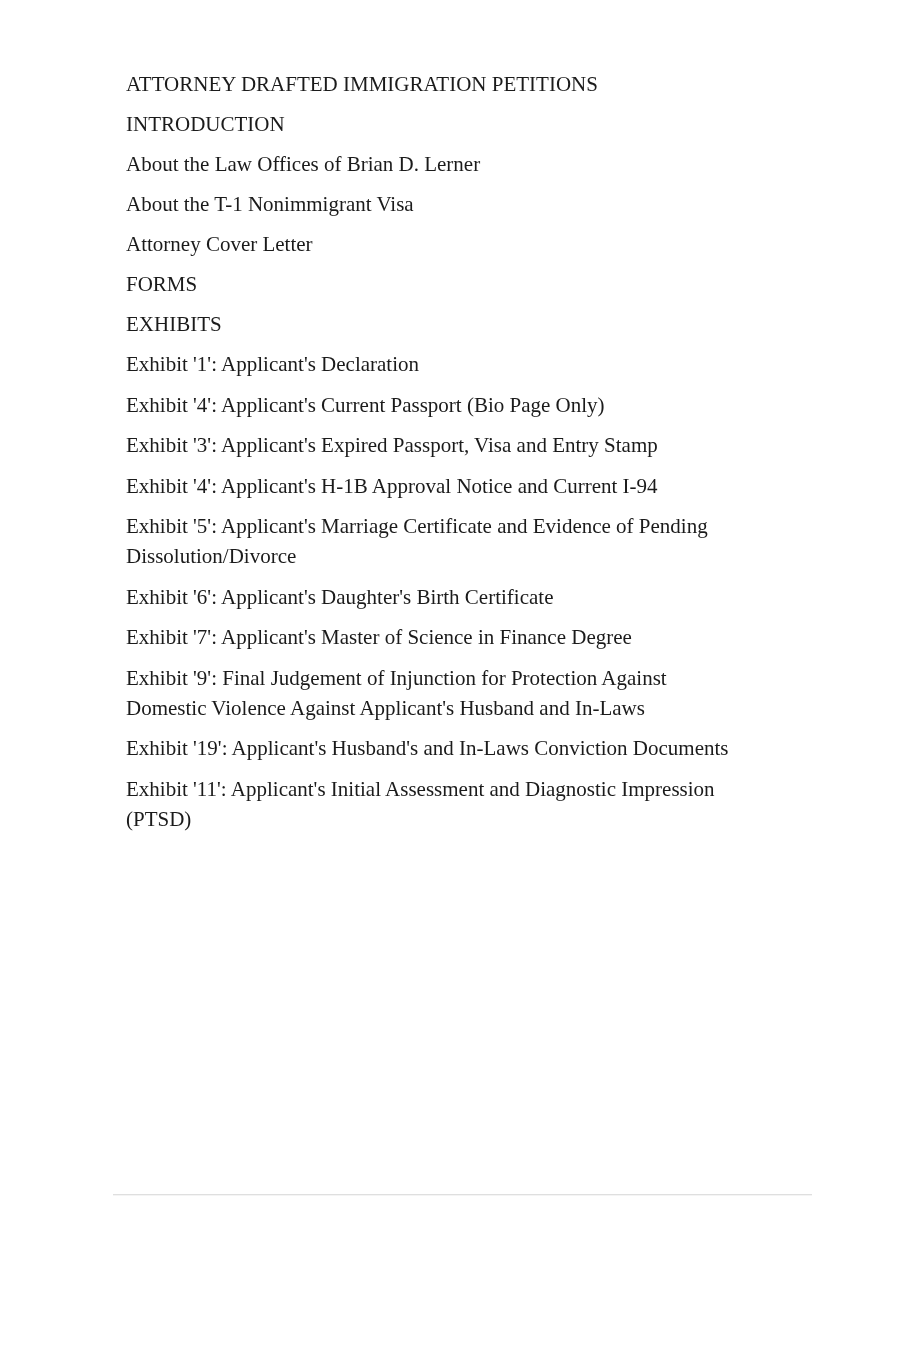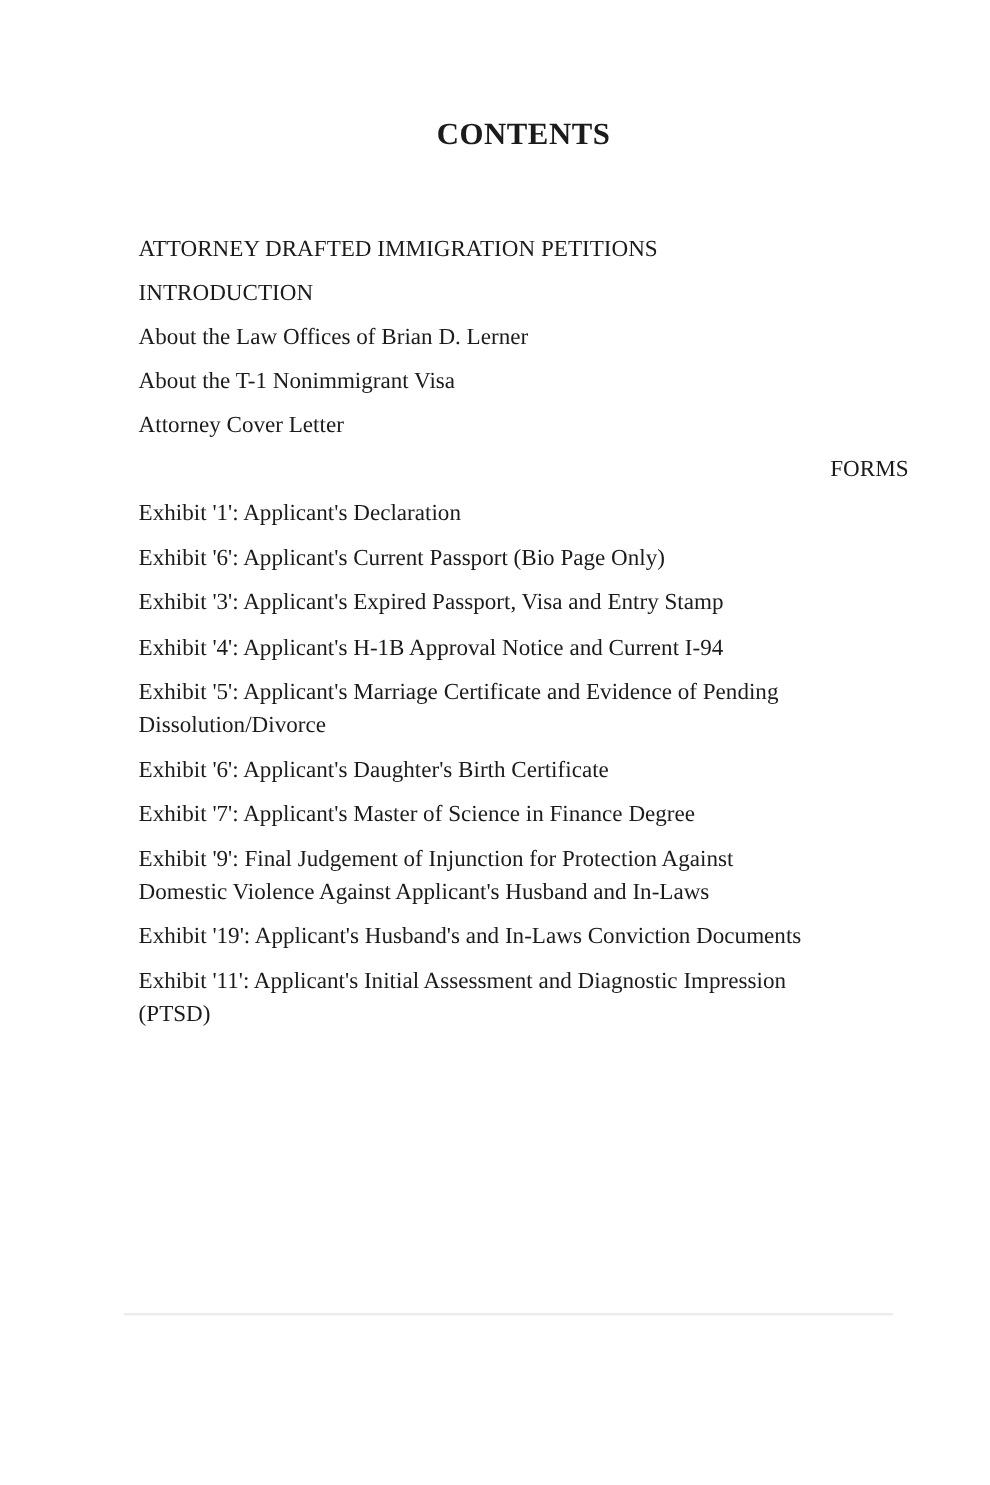--- a/index.html
+++ b/index.html
@@ -33,47 +33,47 @@
     margin-top: 69px;
   }
   .toc-list p {
     margin: 0;
     font-size: 21px;
     font-weight: normal;
     line-height: 30px;
   }
   .entry-heading { margin-bottom: 10px !important; }
   .entry-sub     { margin-bottom: 10px !important; }
-  .entry-section { margin-top: 10px !important; margin-bottom: 10px !important; text-align: right; }
+  .entry-section { margin-top: 10px !important; margin-bottom: 10px !important; }
   .entry-exhibit { margin-top: 10px !important; margin-bottom: 10.5px !important; }
   .divider {
     position: absolute;
     top: 1194px;
     left: 113px;
     width: 699px;
     height: 1px;
     background: #dfdfdf;
     box-shadow: 0 1px 0 #f4f4f4;
   }
 </style>
 </head>
 <body>
 
 <div class="page">
-  <h1 class="doc-title">CONTENTS</h1>
 
   <div class="toc-list" id="toc-list">
       <p class="entry-heading">ATTORNEY DRAFTED IMMIGRATION PETITIONS</p>
       <p class="entry-heading">INTRODUCTION</p>
       <p class="entry-sub">About the Law Offices of Brian D. Lerner</p>
       <p class="entry-sub">About the T-1 Nonimmigrant Visa</p>
       <p class="entry-sub">Attorney Cover Letter</p>
       <p class="entry-section">FORMS</p>
+      <p class="entry-section">EXHIBITS</p>
       <p class="entry-exhibit">Exhibit '1': Applicant's Declaration</p>
-      <p class="entry-exhibit">Exhibit '6': Applicant's Current Passport (Bio Page Only)</p>
+      <p class="entry-exhibit">Exhibit '4': Applicant's Current Passport (Bio Page Only)</p>
       <p class="entry-exhibit">Exhibit '3': Applicant's Expired Passport, Visa and Entry Stamp</p>
       <p class="entry-exhibit">Exhibit '4': Applicant's H-1B Approval Notice and Current I-94</p>
       <p class="entry-exhibit">Exhibit '5': Applicant's Marriage Certificate and Evidence of Pending<br>Dissolution/Divorce</p>
       <p class="entry-exhibit">Exhibit '6': Applicant's Daughter's Birth Certificate</p>
       <p class="entry-exhibit">Exhibit '7': Applicant's Master of Science in Finance Degree</p>
       <p class="entry-exhibit">Exhibit '9': Final Judgement of Injunction for Protection Against<br>Domestic Violence Against Applicant's Husband and In-Laws</p>
       <p class="entry-exhibit">Exhibit '19': Applicant's Husband's and In-Laws Conviction Documents</p>
       <p class="entry-exhibit">Exhibit '11': Applicant's Initial Assessment and Diagnostic Impression<br>(PTSD)</p>
     </div>
 </div>

